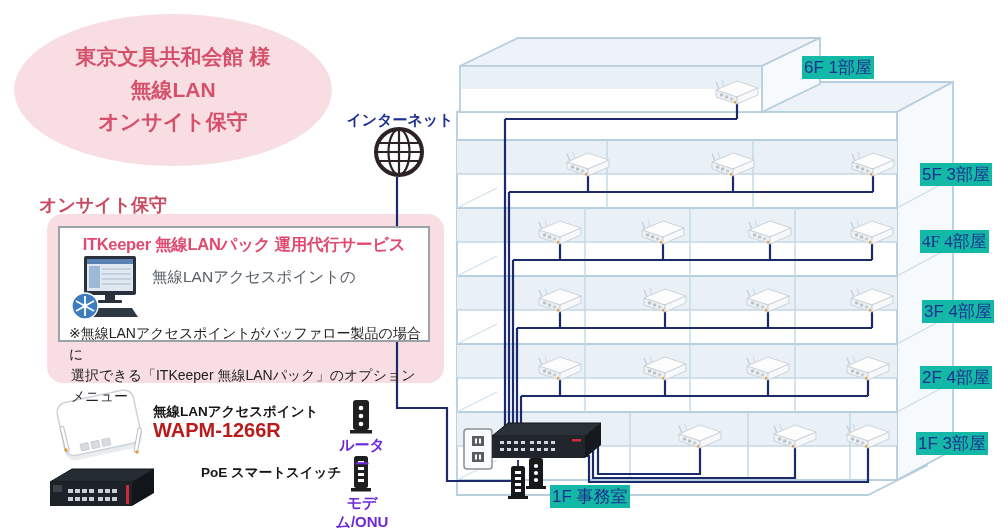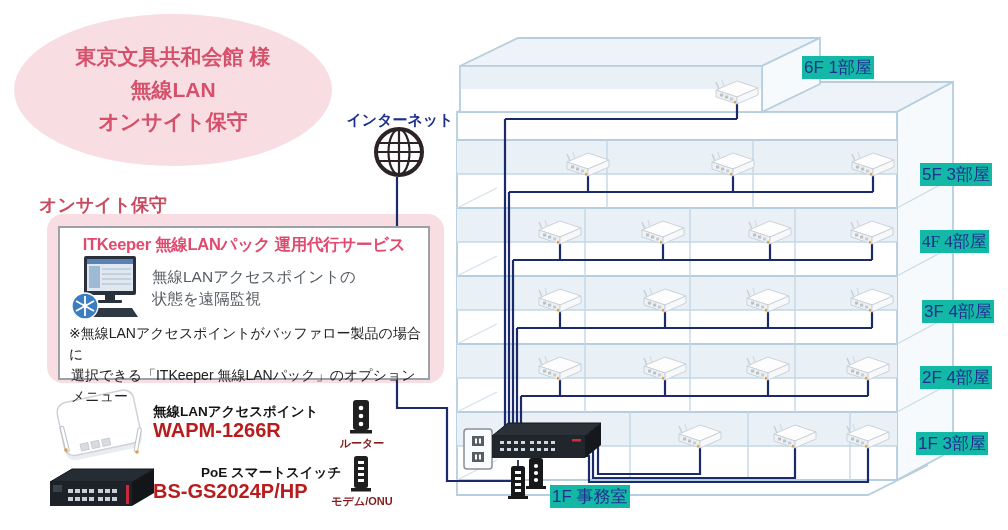--- a/index.html
+++ b/index.html
@@ -6,29 +6,29 @@
   #canvas{position:relative;width:1008px;height:530px;background:#fff;overflow:hidden;
           font-family:"Liberation Sans","DejaVu Sans",sans-serif;}
   .abs{position:absolute;}
   .bubble{left:14px;top:14px;width:318px;height:152px;border-radius:50%;background:#f8dee2;
           display:flex;align-items:center;justify-content:center;text-align:center;}
   .bubble-text{color:#d5506b;font-weight:bold;font-size:21px;line-height:1.55;}
   .internet-label{left:344px;top:111px;width:112px;text-align:center;color:#1c2f8c;
           font-weight:bold;font-size:15px;}
   .onsite{left:39px;top:193px;color:#c94b61;font-weight:bold;font-size:18px;}
   .pink-panel{left:47px;top:214px;width:397px;height:169px;background:#f8dee2;border-radius:16px;}
-  .white-panel{left:58px;top:226px;width:372px;height:154px;background:#fff;border:2px solid #9ba1a7;box-sizing:border-box;}
+  .white-panel{left:58px;top:226px;width:372px;height:116px;background:#fff;border:2px solid #9ba1a7;box-sizing:border-box;}
   .svc-title{position:absolute;left:0;top:6px;width:100%;text-align:center;color:#e04a6e;
           font-weight:bold;font-size:16.5px;letter-spacing:-0.3px;}
   .svc-desc{position:absolute;left:92px;top:38px;color:#565c63;font-size:15.5px;line-height:1.45;}
   .svc-note{position:absolute;left:9px;top:95px;color:#222;font-size:14px;line-height:1.5;}
   .svc-note .ind{margin-left:2px;}
   .legend-type{color:#141414;font-weight:bold;font-size:13.5px;}
   .legend-model{color:#b91c1c;font-weight:bold;font-size:20px;}
-  .small-dev-label{color:#7f1d1d;font-weight:bold;font-size:11px;text-align:center;}
+  .small-dev-label{color:#6d28d9;font-weight:bold;font-size:15px;text-align:center;}
   .floor-label{color:#212f8e;font-size:17px;font-weight:500;background:#14b8a6;padding:0 2px;white-space:nowrap;}
   svg{display:block;}
 </style>
 </head>
 <body>
 
 <div id="canvas">
 
   <div class="abs bubble">
     <div class="bubble-text">
@@ -315,32 +315,30 @@
           <line x1="15" y1="50" x2="15" y2="60"></line>
         <line x1="15" y1="50" x2="24" y2="45"></line>
           <line x1="15" y1="50" x2="6" y2="55"></line>
         <line x1="15" y1="50" x2="24" y2="55"></line>
           <line x1="15" y1="50" x2="6" y2="45"></line>
       </g>
       <circle cx="15" cy="50" r="2.4" fill="#fff"></circle>
     </svg>
     <div class="svc-desc">
       <div>無線LANアクセスポイントの</div>
-      <div>状態を遠隔監視</div>
     </div>
     <div class="svc-note">
       <div>※無線LANアクセスポイントがバッファロー製品の場合に</div>
       <div class="ind">選択できる「ITKeeper 無線LANパック」のオプションメニュー</div>
     </div>
   </div>
 
   <div class="abs legend-type" style="left:153px;top:403px;">無線LANアクセスポイント</div>
   <div class="abs legend-model" style="left:153px;top:419px;">WAPM-1266R</div>
   <div class="abs legend-type" style="left:153px;top:464px;margin-left:48px;">PoE スマートスイッチ</div>
-  <div class="abs legend-model" style="left:153px;top:480px;">BS-GS2024P/HP</div>
   <div class="abs small-dev-label" style="left:333px;top:436px;width:58px;">ルーター</div>
   <div class="abs small-dev-label" style="left:322px;top:494px;width:80px;">モデム/ONU</div>
 
   <div class="abs floor-label" style="left:802px;top:56px;">6F 1部屋</div>
   <div class="abs floor-label" style="left:920px;top:163px;">5F 3部屋</div>
   <div class="abs floor-label" style="left:920px;top:230px;font-family:Liberation Serif, serif;">4F 4部屋</div>
   <div class="abs floor-label" style="left:922px;top:300px;">3F 4部屋</div>
   <div class="abs floor-label" style="left:920px;top:366px;">2F 4部屋</div>
   <div class="abs floor-label" style="left:916px;top:432px;">1F 3部屋</div>
   <div class="abs floor-label" style="left:550px;top:485px;text-align:right;">1F 事務室</div>

